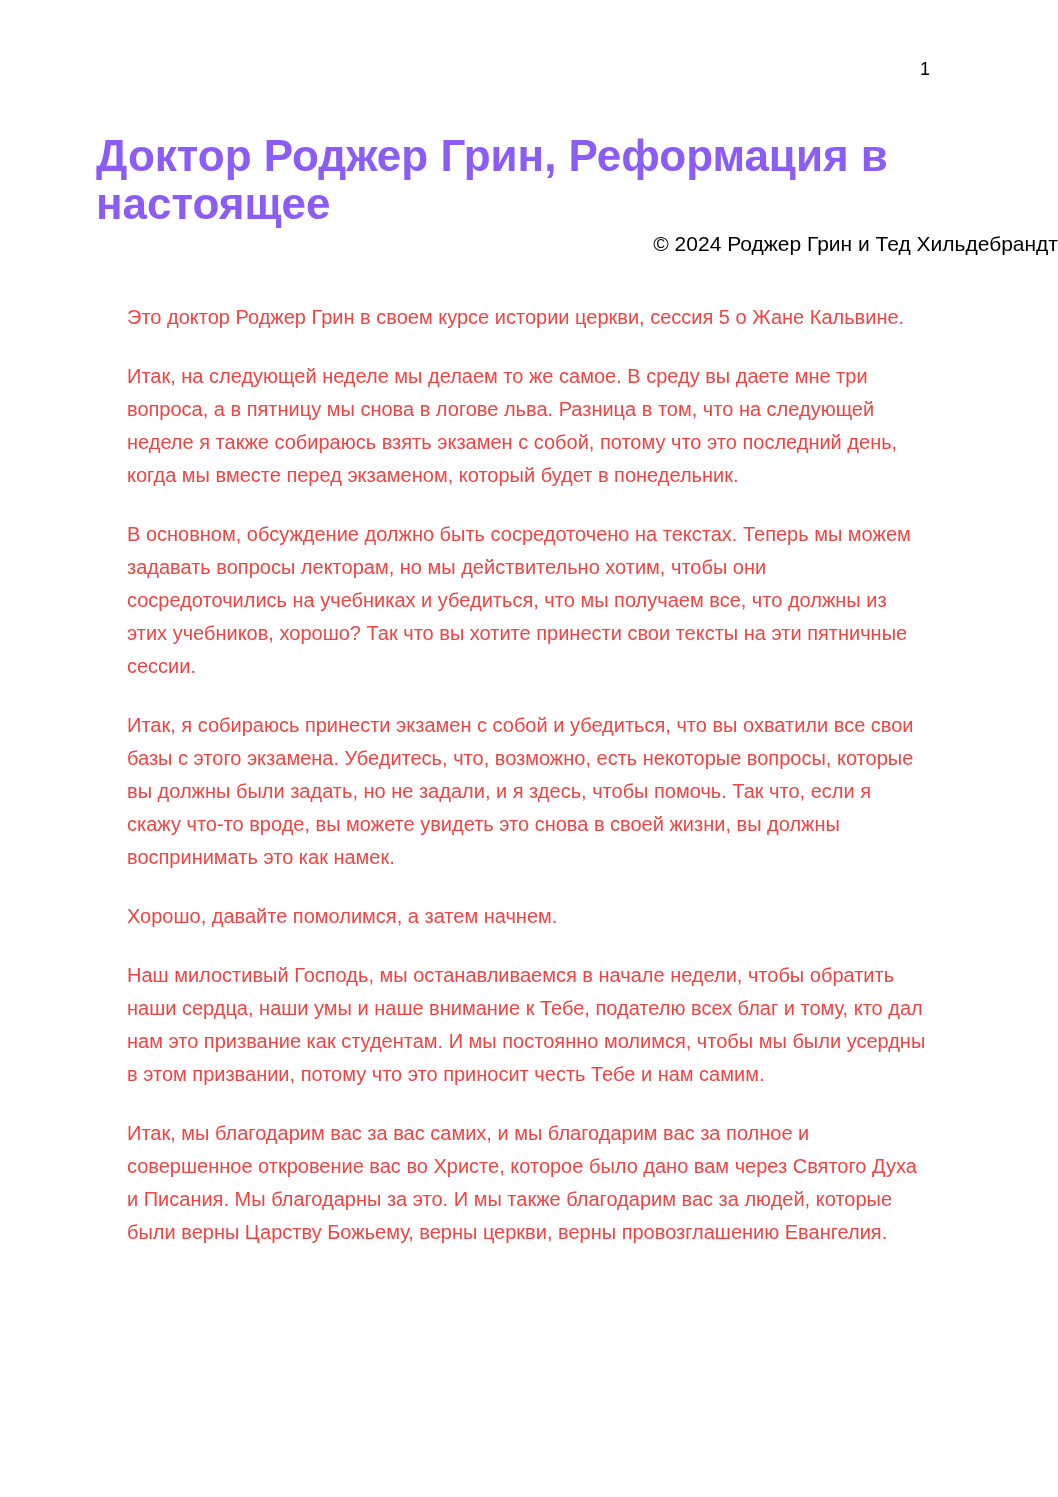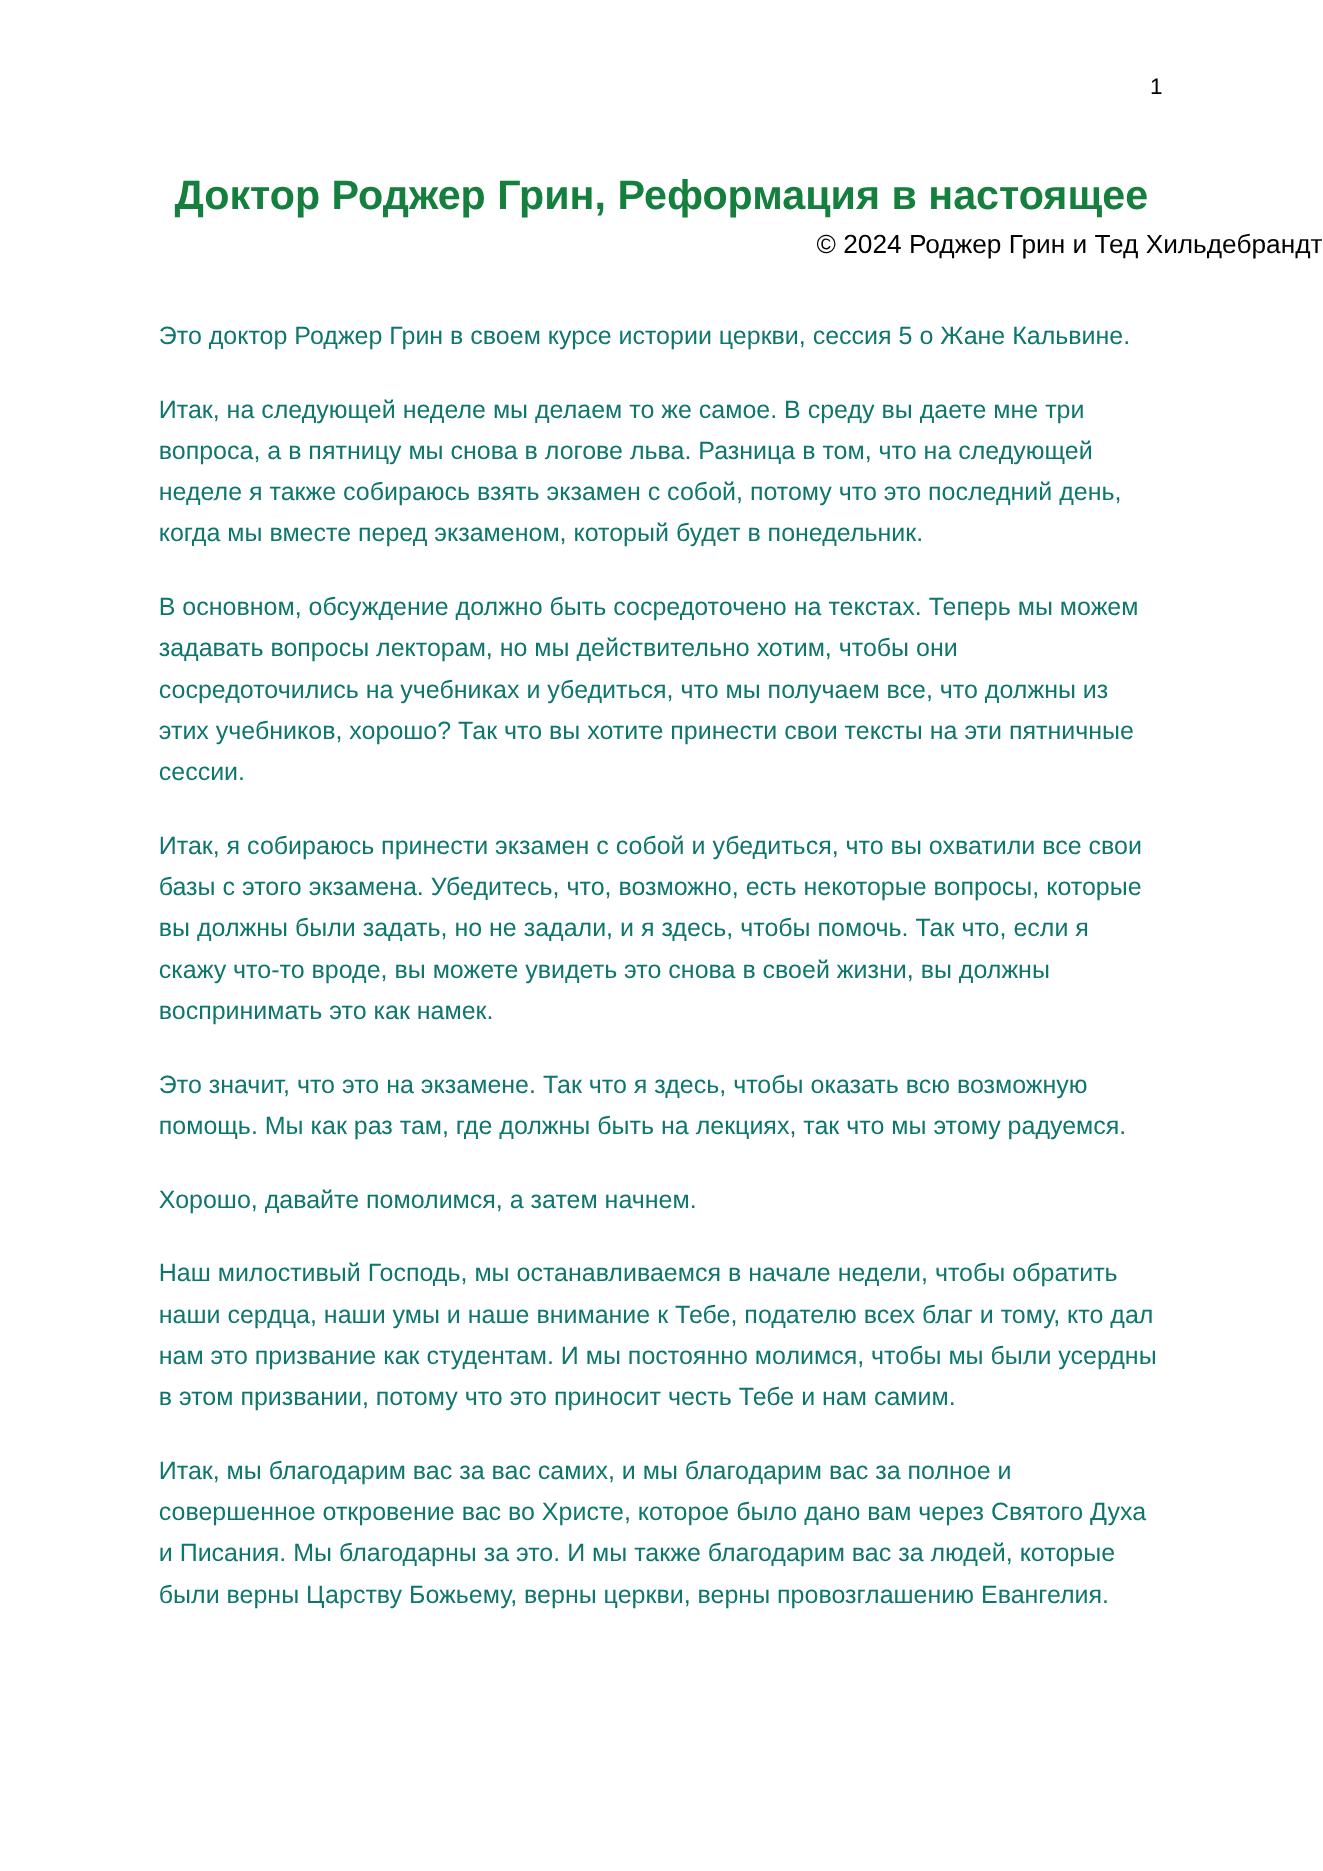--- a/index.html
+++ b/index.html
@@ -16,40 +16,40 @@
   .page-number {
     position: absolute;
     top: 58px;
     right: 128px;
     font-size: 18px;
     line-height: 22px;
     color: #000000;
   }
   .doc-title {
     margin: 132px 96px 0 96px;
-    text-align: center;
-    font-size: 33px;
+    text-align: left;
+    font-size: 44px;
     font-weight: bold;
     line-height: 48px;
-    color: #15803d;
+    color: #8b5cf6;
   }
   .doc-title .title-line { display: block; }
   .doc-subtitle {
     margin-top: 3px;
     text-align: right;
     font-size: 21px;
     line-height: 26px;
     font-weight: normal;
     color: #000000;
   }
   .doc-body {
     margin: 44px 128px 0 127px;
     font-size: 20px;
     line-height: 33px;
-    color: #0f766e;
+    color: #ef4444;
     text-align: left;
   }
   .doc-body p { margin: 0 0 26px 0; }
   .doc-body p:last-child { margin-bottom: 16px; }
 </style>
 </head>
 <body>
 
 <div class="page">
 
@@ -59,19 +59,18 @@
     <span class="title-line">Доктор Роджер Грин, Реформация в настоящее</span>
   </h1>
 
   <div class="doc-subtitle">© 2024 Роджер Грин и Тед Хильдебрандт</div>
 
   <div class="doc-body">
     <p>Это доктор Роджер Грин в своем курсе истории церкви, сессия 5 о Жане Кальвине.</p>
     <p>Итак, на следующей неделе мы делаем то же самое. В среду вы даете мне три вопроса, а в пятницу мы снова в логове льва. Разница в том, что на следующей неделе я также собираюсь взять экзамен с собой, потому что это последний день, когда мы вместе перед экзаменом, который будет в понедельник.</p>
     <p>В основном, обсуждение должно быть сосредоточено на текстах. Теперь мы можем задавать вопросы лекторам, но мы действительно хотим, чтобы они сосредоточились на учебниках и убедиться, что мы получаем все, что должны из этих учебников, хорошо? Так что вы хотите принести свои тексты на эти пятничные сессии.</p>
     <p>Итак, я собираюсь принести экзамен с собой и убедиться, что вы охватили все свои базы с этого экзамена. Убедитесь, что, возможно, есть некоторые вопросы, которые вы должны были задать, но не задали, и я здесь, чтобы помочь. Так что, если я скажу что-то вроде, вы можете увидеть это снова в своей жизни, вы должны воспринимать это как намек.</p>
-    <p>Это значит, что это на экзамене. Так что я здесь, чтобы оказать всю возможную помощь. Мы как раз там, где должны быть на лекциях, так что мы этому радуемся.</p>
     <p>Хорошо, давайте помолимся, а затем начнем.</p>
     <p>Наш милостивый Господь, мы останавливаемся в начале недели, чтобы обратить наши сердца, наши умы и наше внимание к Тебе, подателю всех благ и тому, кто дал нам это призвание как студентам. И мы постоянно молимся, чтобы мы были усердны в этом призвании, потому что это приносит честь Тебе и нам самим.</p>
     <p>Итак, мы благодарим вас за вас самих, и мы благодарим вас за полное и совершенное откровение вас во Христе, которое было дано вам через Святого Духа и Писания. Мы благодарны за это. И мы также благодарим вас за людей, которые были верны Царству Божьему, верны церкви, верны провозглашению Евангелия.</p>
   </div>
 
 </div>
 
 </body></html>

